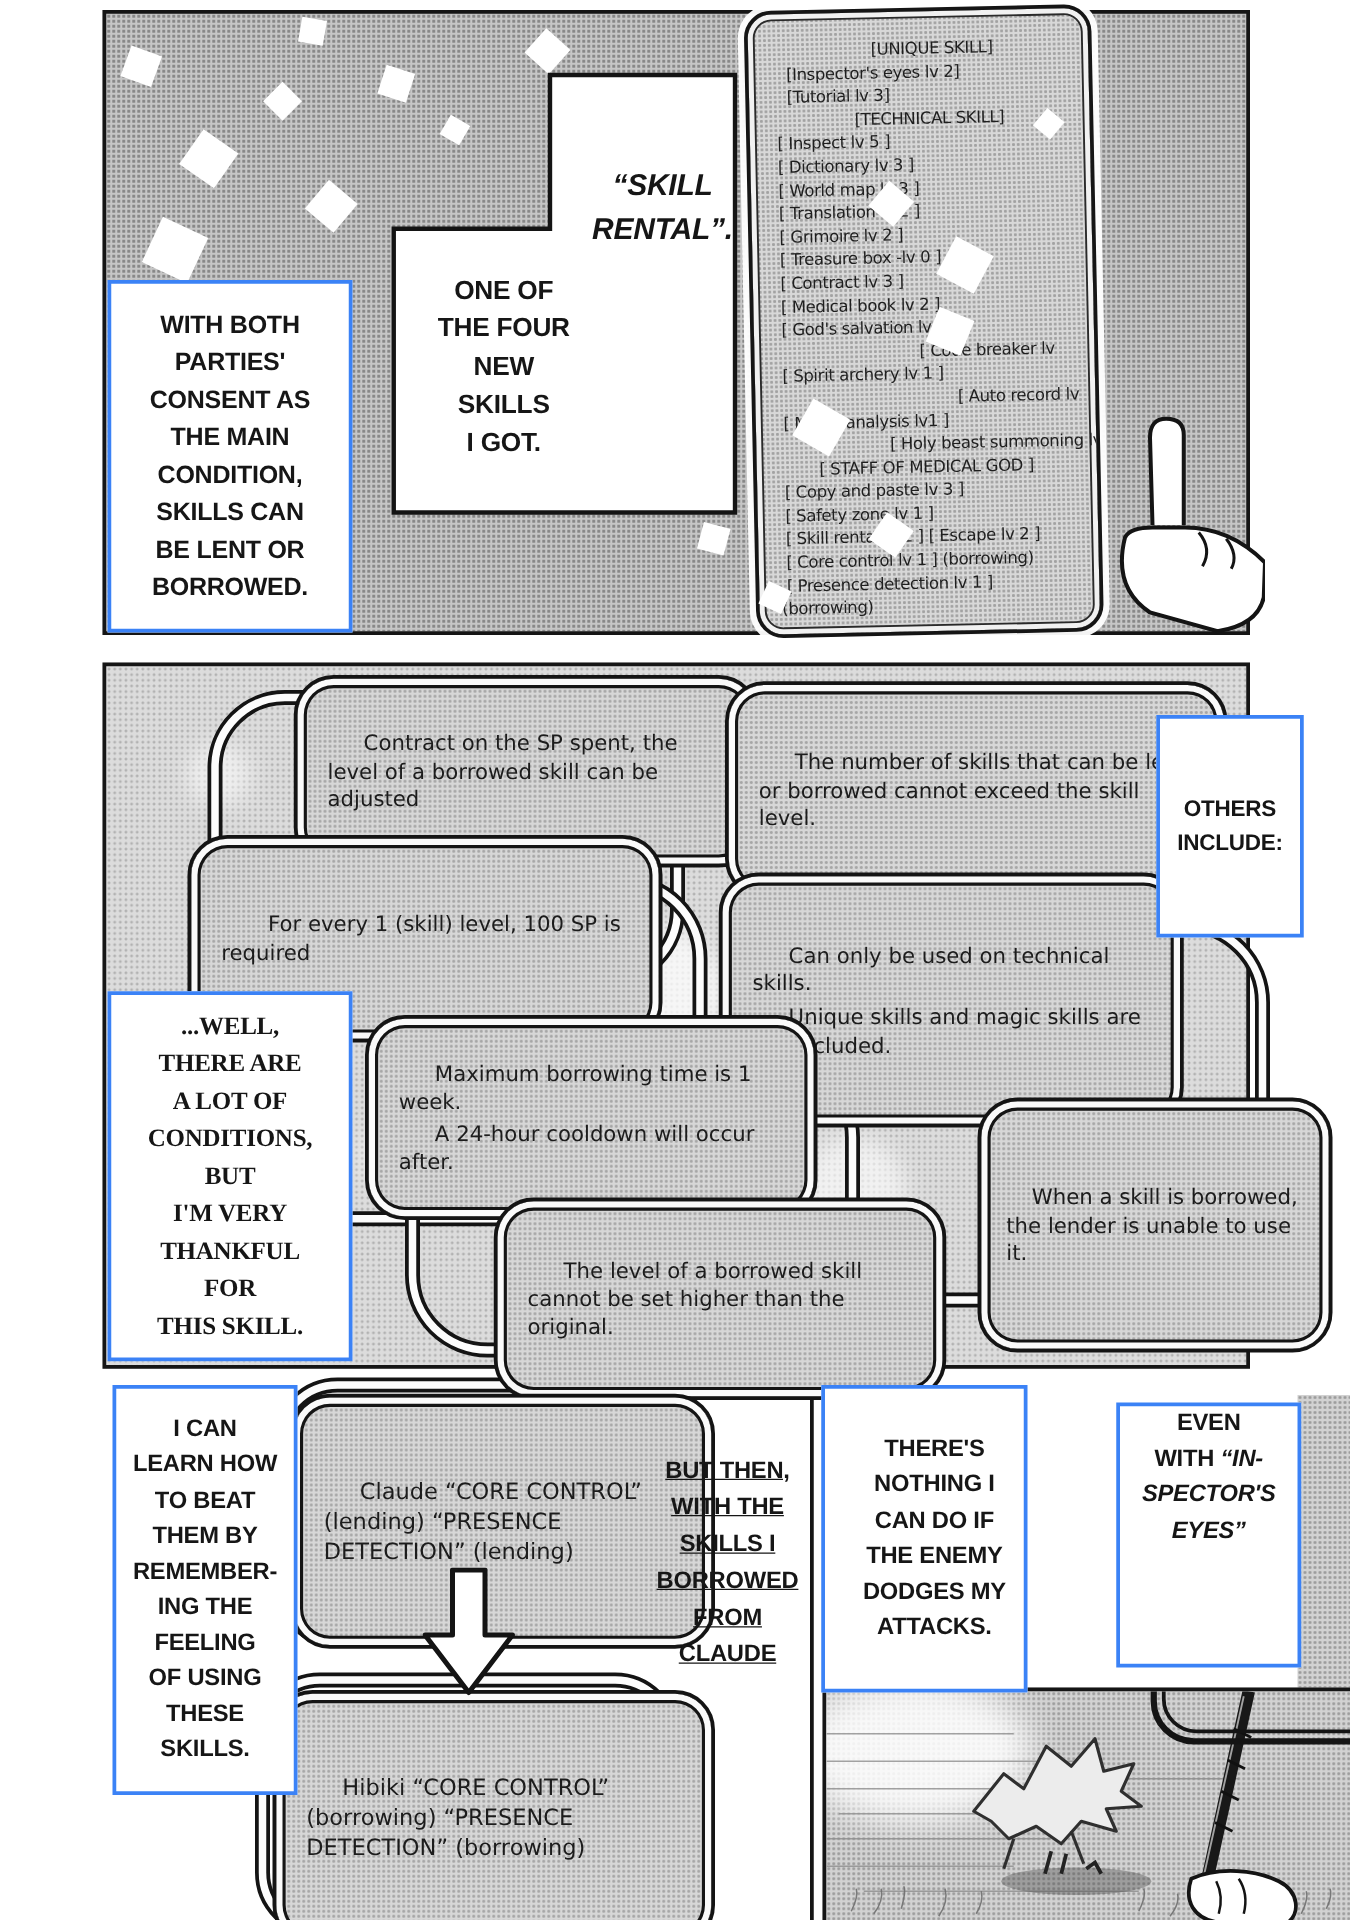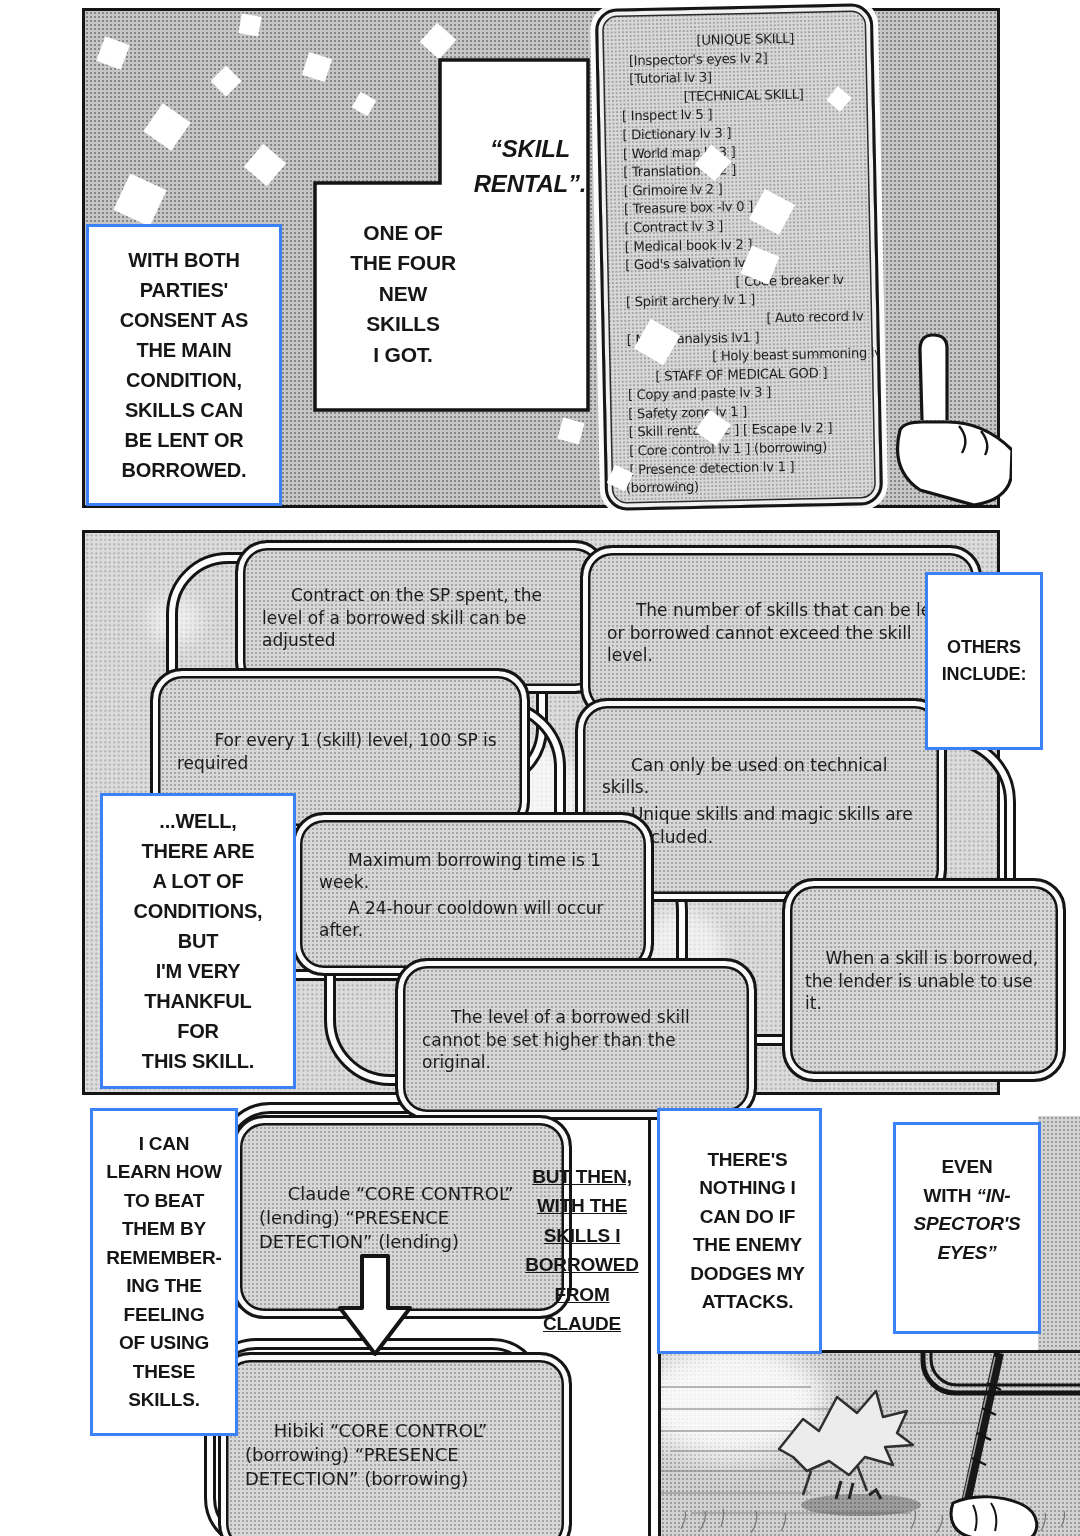--- a/index.html
+++ b/index.html
@@ -173,21 +173,21 @@
   <div class="cond" style="left:782px;top:878px;width:238px;height:172px;font-size:17px;line-height:1.33;padding-left:20px;">
     <p style="text-indent:1.2em;">When a skill is borrowed, the lender is unable to use it.</p>
   </div>
   <div class="cond" style="left:395px;top:958px;width:312px;height:130px;font-size:17px;line-height:1.33;">
     <p>The level of a borrowed skill cannot be set higher than the original.</p>
   </div>
 
   <div class="nbox" style="left:925px;top:572px;width:112px;height:172px;font-size:18px;z-index:3;">OTHERS
 INCLUDE:</div>
 
-  <div class="nbox" style="left:100px;top:793px;width:190px;height:290px;font-size:20px;z-index:3;">...WELL,
+  <div class="nbox" style="left:86px;top:793px;width:190px;height:290px;font-size:20px;z-index:3;font-family:Liberation Serif, serif;">...WELL,
 THERE ARE
 A LOT OF
 CONDITIONS,
 BUT
 I'M VERY
 THANKFUL
 FOR
 THIS SKILL.</div>
 
   <div class="abs" style="left:648px;top:1105px;width:3px;height:431px;background:#151515;"></div>
@@ -229,21 +229,21 @@
 FROM
 CLAUDE</div>
 
   <div class="nbox" style="left:657px;top:1108px;width:143px;height:240px;font-size:19px;z-index:3;padding-left:16px;">THERE'S
 NOTHING I
 CAN DO IF
 THE ENEMY
 DODGES MY
 ATTACKS.</div>
 
-  <div class="nbox" style="left:893px;top:1122px;width:148px;height:212px;font-size:19px;z-index:3;align-items:flex-start;padding-top:28px;box-sizing:border-box;">
+  <div class="nbox" style="left:893px;top:1122px;width:148px;height:212px;font-size:19px;z-index:3;align-items:flex-start;box-sizing:border-box;">
     <div><span>EVEN
 WITH </span><span class="em">“IN-
 SPECTOR'S
 EYES”</span></div>
   </div>
 
   <div class="abs ht-mid" style="left:658px;top:1350px;width:422px;height:186px;border-left:3px solid #151515;border-top:3px solid #151515;overflow:hidden;z-index:2;">
     <svg width="100%" height="100%" viewBox="0 0 422 186" preserveAspectRatio="none">
       <defs>
           <filter id="blur1" x="-50%" y="-50%" width="200%" height="200%">

